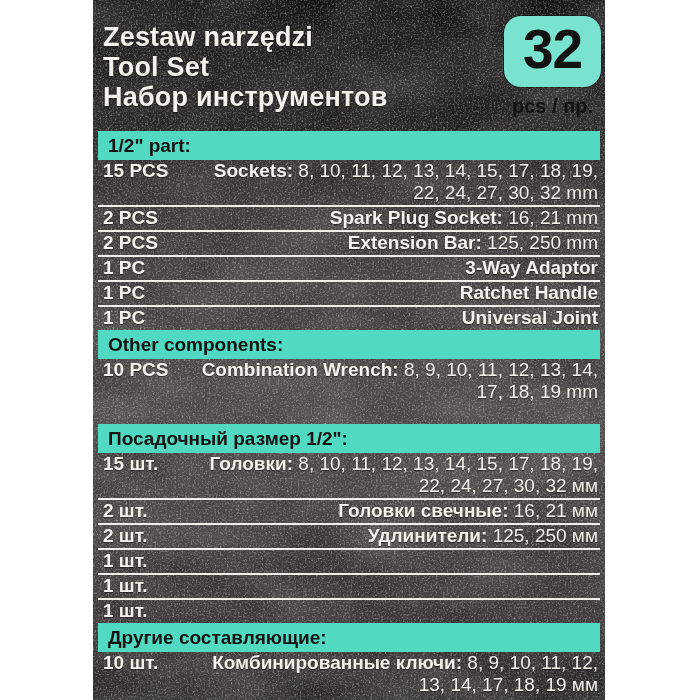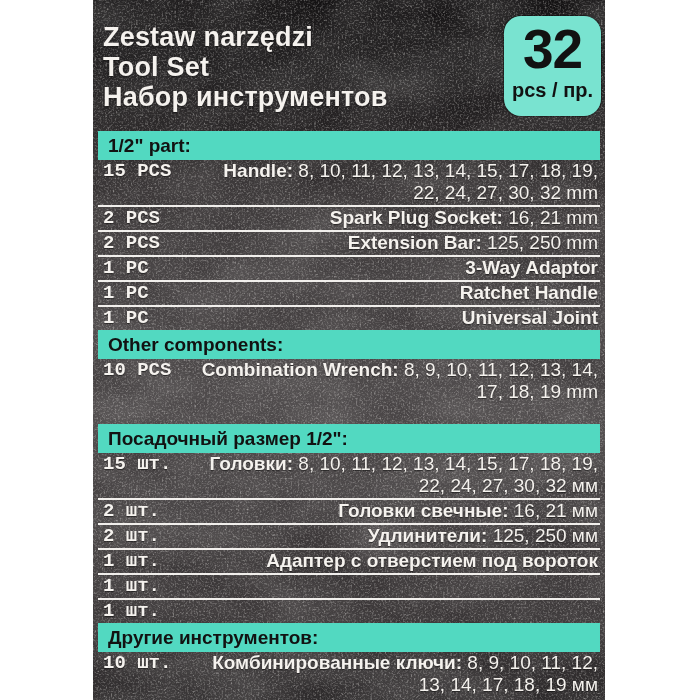--- a/index.html
+++ b/index.html
@@ -37,29 +37,29 @@
   .titles{
     padding:22px 0 0 10px;
     color:var(--light);
     font-weight:bold;
     font-size:27px;line-height:30px;
     letter-spacing:.2px;
     text-shadow:0 1px 2px rgba(0,0,0,.55);
   }
   .badge{
     position:absolute;top:16px;right:4px;
-    width:97px;height:100px;
+    width:97px;height:71px;
     background:var(--badge);
     border-radius:17px;
     color:var(--dark);
     text-align:center;
     box-shadow:0 0 0 1px rgba(0,0,0,.35);
   }
   .badge-num{font-size:55px;font-weight:bold;line-height:58px;margin-top:4px;letter-spacing:-1px;}
-  .badge-unit{font-size:20px;font-weight:bold;line-height:22px;margin-top:1px;}
+  .badge-unit{font-size:20px;font-weight:bold;line-height:22px;margin-top:17px;}
   main{margin-top:19px;}
   .sec-header{
     margin:0 5px;
     background:var(--teal);
     color:var(--dark);
     font-weight:bold;
     font-size:19px;
     height:29px;line-height:29px;
     padding-left:10px;
     white-space:nowrap;overflow:hidden;
@@ -67,21 +67,21 @@
   .section.gap{margin-top:20px;}
   .rows{margin:0 5px;}
   .row{
     display:flex;align-items:flex-start;
     padding:0 2px 1px 5px;
     font-size:19px;line-height:22px;
     color:var(--light);
     text-shadow:0 1px 1px rgba(0,0,0,.5);
   }
   .row + .row{border-top:2px solid rgba(250,248,244,.95);}
-  .qty{font-weight:bold;margin-right:30px;white-space:nowrap;font-family:Liberation Mono, monospace;}
+  .qty{font-weight:bold;margin-right:30px;white-space:nowrap;}
   .desc{flex:1;text-align:right;}
   .lbl{font-weight:bold;}
   .val{font-weight:normal;}
 </style>
 </head>
 <body>
 
 <div class="label">
 
   <svg class="noise" width="512" height="700" xmlns="http://www.w3.org/2000/svg">
@@ -112,21 +112,21 @@
         <div class="badge-unit">pcs / пр.</div>
       </div>
     </header>
 
     <main id="sections">
         <section class="section">
           <div class="sec-header">1/2" part:</div>
           <div class="rows">
             <div class="row">
               <span class="qty">15 PCS</span>
-              <span class="desc"><b class="lbl">Handle:</b> <span class="val">8, 10, 11, 12, 13, 14, 15, 17, 18, 19, 22, 24, 27, 30, 32 mm</span></span>
+              <span class="desc"><b class="lbl">Sockets:</b> <span class="val">8, 10, 11, 12, 13, 14, 15, 17, 18, 19, 22, 24, 27, 30, 32 mm</span></span>
             </div>
             <div class="row">
               <span class="qty">2 PCS</span>
               <span class="desc"><b class="lbl">Spark Plug Socket:</b> <span class="val">16, 21 mm</span></span>
             </div>
             <div class="row">
               <span class="qty">2 PCS</span>
               <span class="desc"><b class="lbl">Extension Bar:</b> <span class="val">125, 250 mm</span></span>
             </div>
             <div class="row">
@@ -162,32 +162,31 @@
             <div class="row">
               <span class="qty">2 шт.</span>
               <span class="desc"><b class="lbl">Головки свечные:</b> <span class="val">16, 21 мм</span></span>
             </div>
             <div class="row">
               <span class="qty">2 шт.</span>
               <span class="desc"><b class="lbl">Удлинители:</b> <span class="val">125, 250 мм</span></span>
             </div>
             <div class="row">
               <span class="qty">1 шт.</span>
-              <span class="desc"><b class="lbl">Адаптер с отверстием под вороток</b> <span class="val"></span></span>
             </div>
             <div class="row">
               <span class="qty">1 шт.</span>
             </div>
             <div class="row">
               <span class="qty">1 шт.</span>
             </div>
           </div>
         </section>
         <section class="section">
-          <div class="sec-header">Другие инструментов:</div>
+          <div class="sec-header">Другие составляющие:</div>
           <div class="rows">
             <div class="row">
               <span class="qty">10 шт.</span>
               <span class="desc"><b class="lbl">Комбинированные ключи:</b> <span class="val">8, 9, 10, 11, 12, 13, 14, 17, 18, 19 мм</span></span>
             </div>
           </div>
         </section>
       </main>
   </div>
 </div>

